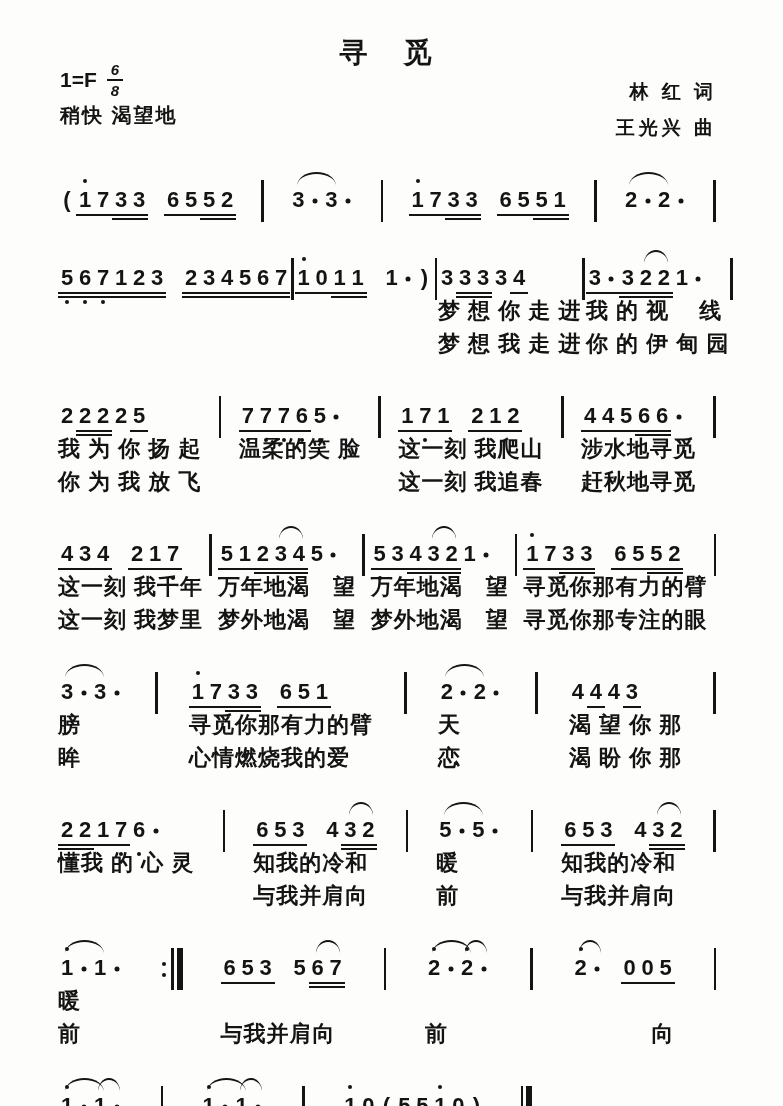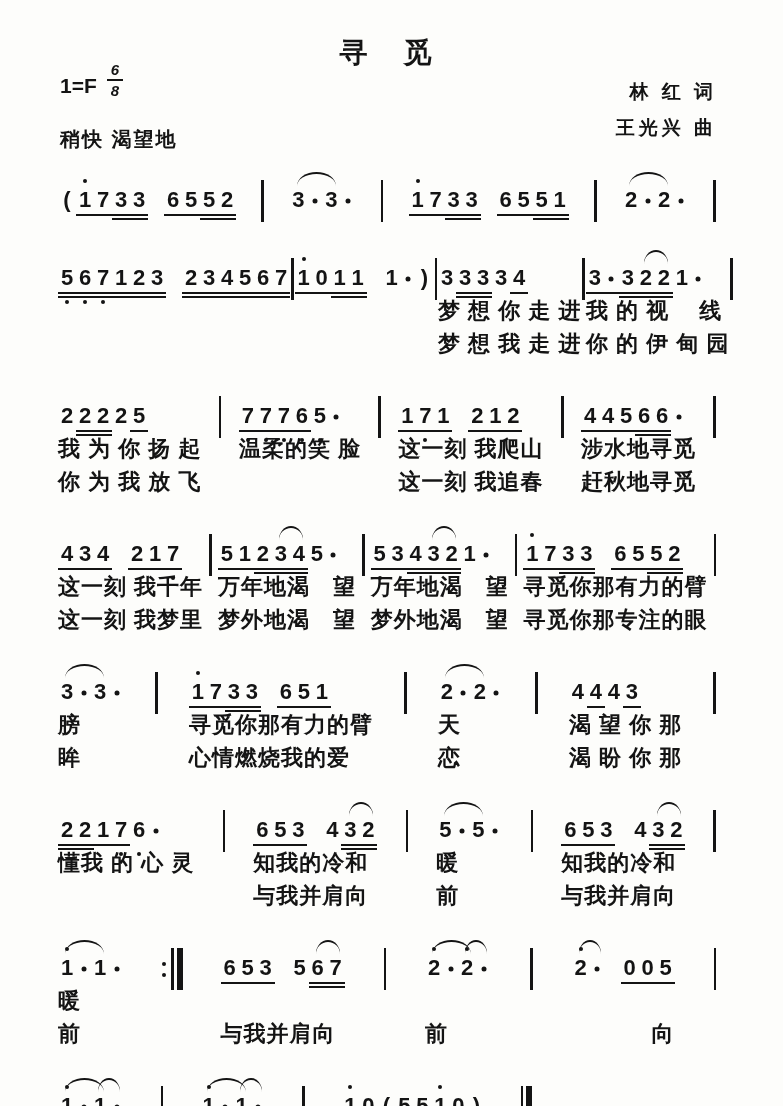--- a/index.html
+++ b/index.html
@@ -7,25 +7,25 @@
     width:783px;height:1106px;box-sizing:border-box;
     background:#fdfdfb;color:#141414;
     font-family:"Liberation Sans","DejaVu Sans",sans-serif;
     padding:34px 66px 10px 58px;
     position:relative;overflow:hidden;margin:0 auto;
   }
   
   .header{position:relative;height:128px;}
   .title{margin:0;text-align:center;font-size:28px;font-weight:800;letter-spacing:4px;}
   .meta-left{position:absolute;left:2px;top:28px;}
-  .keyrow{font-size:21px;font-weight:700;display:flex;align-items:flex-end;}
+  .keyrow{font-size:21px;font-weight:700;display:flex;align-items:center;}
   .frac{display:inline-flex;flex-direction:column;align-items:center;font-size:15px;font-weight:700;line-height:1;margin-left:10px;}
   .frac .num{border-bottom:2px solid #141414;padding:0 4px 2px;}
   .frac .den{padding-top:2px;}
-  .tempo{margin-top:28px;font-size:20px;font-weight:700;letter-spacing:2px;}
+  .tempo{margin-top:4px;font-size:20px;font-weight:700;letter-spacing:2px;}
   .credits{position:absolute;right:0;top:40px;text-align:right;font-size:19px;font-weight:600;line-height:1.9;letter-spacing:4px;}
   
   .score{margin-top:6px;}
   .line{display:flex;justify-content:space-between;align-items:flex-start;margin-bottom:24px;}
   .line.narrow{width:72%;}
   .measure{display:flex;flex-direction:column;}
   .notes{position:relative;display:flex;align-items:flex-start;height:30px;margin-top:18px;}
   .note{position:relative;display:inline-block;min-width:15px;text-align:center;
         font-size:22px;font-weight:700;line-height:28px;margin:0 1.5px;}
   .paren{font-weight:700;}

